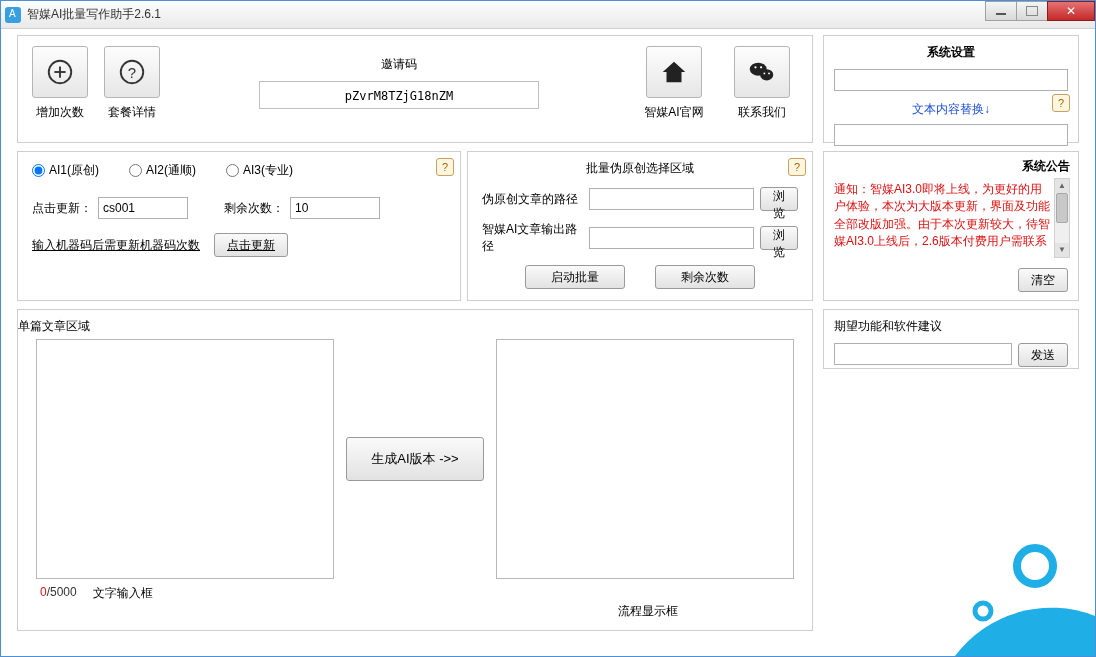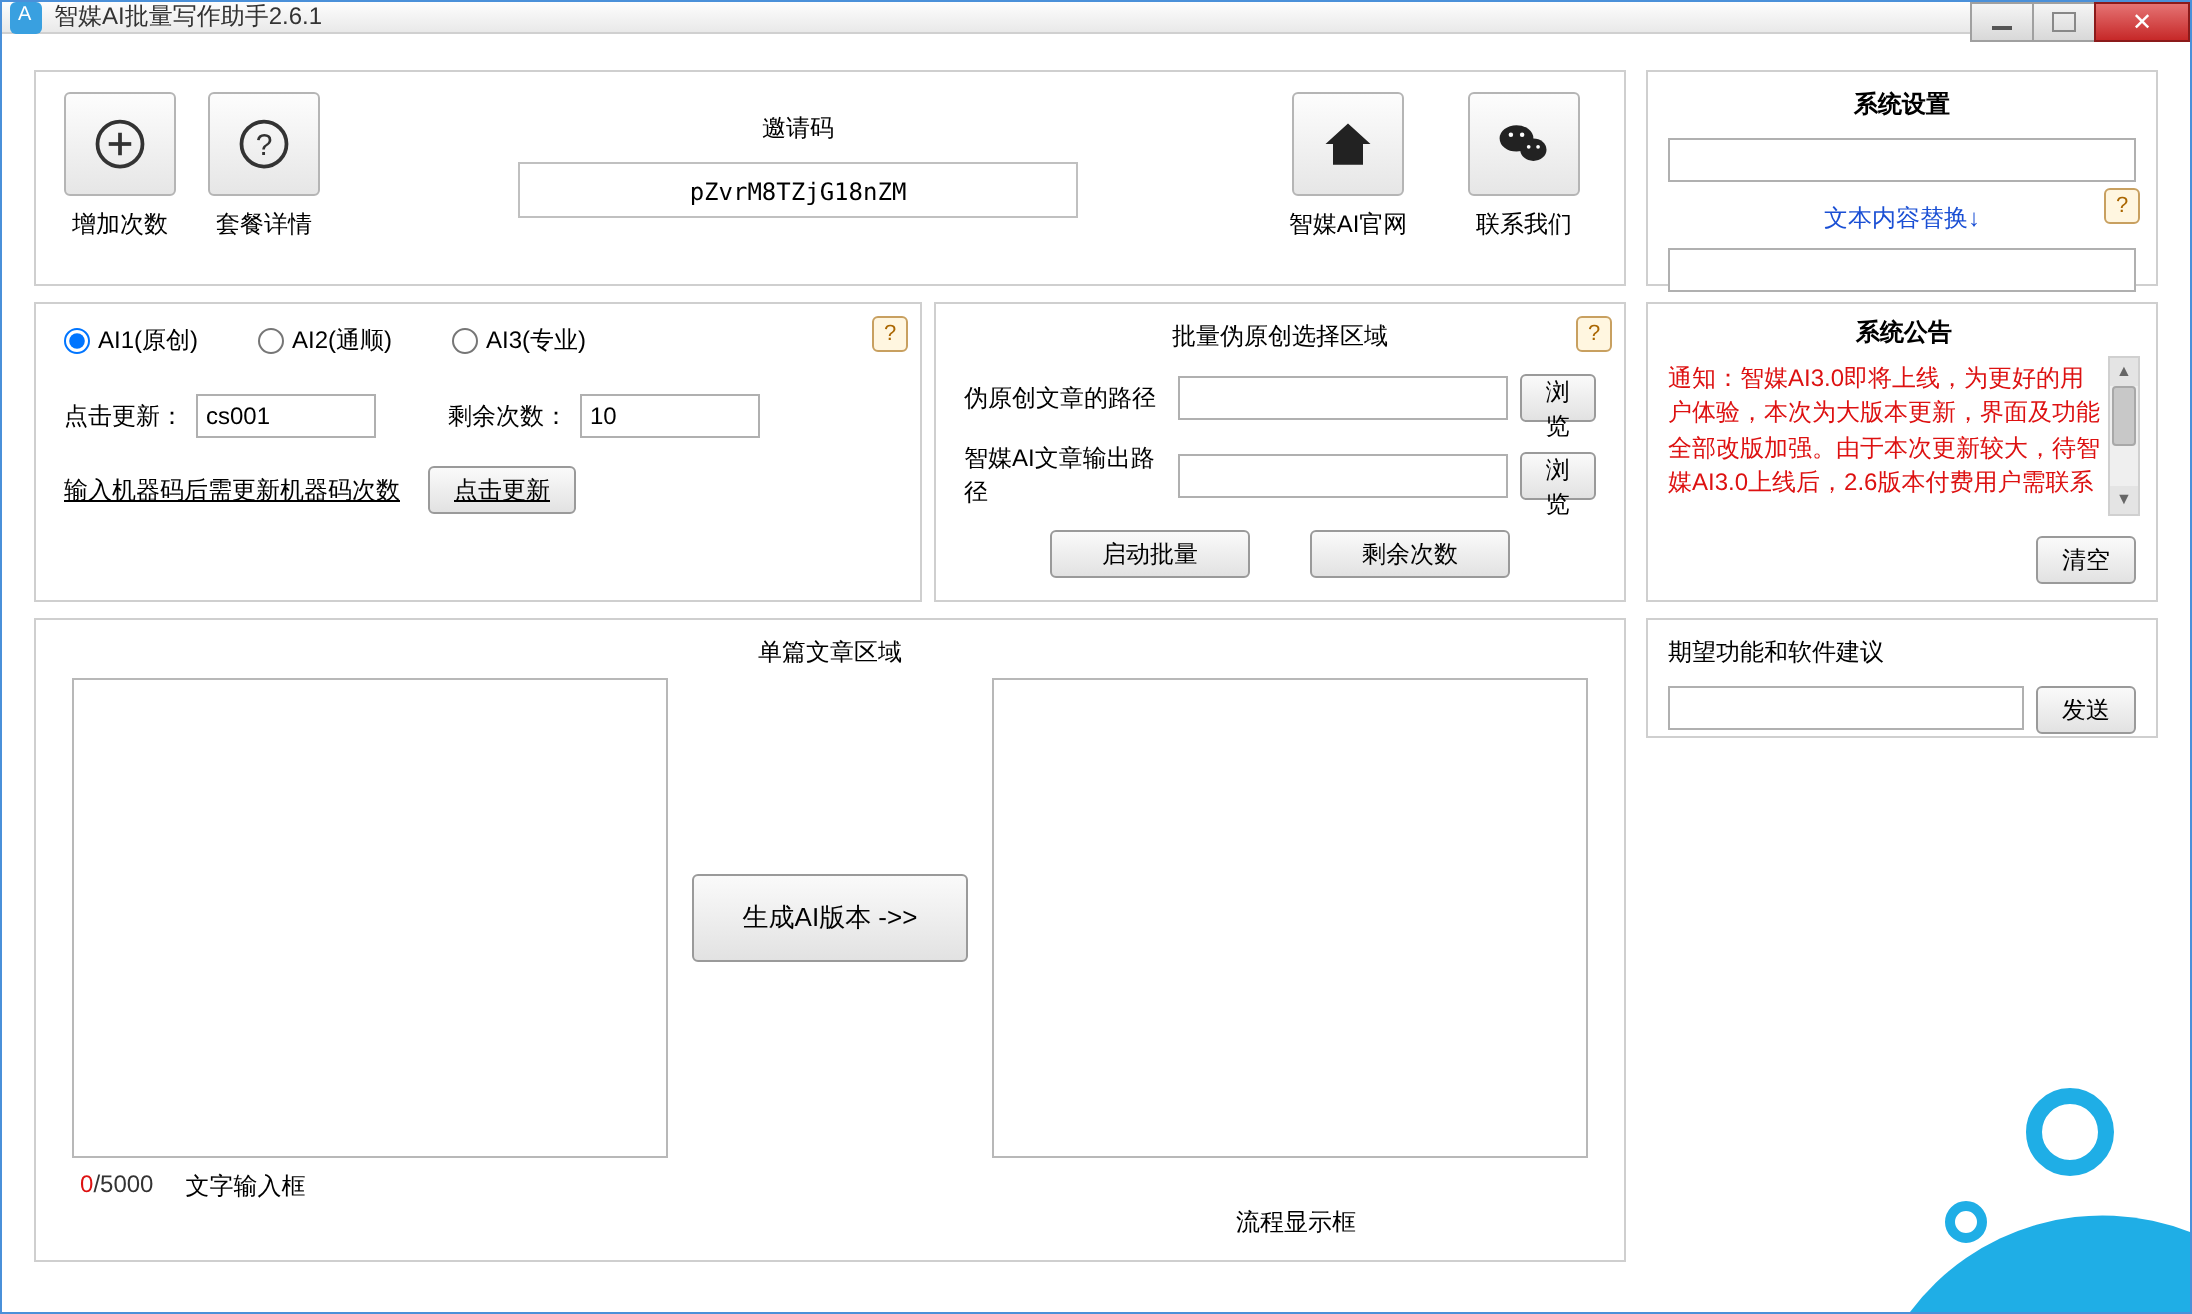--- a/index.html
+++ b/index.html
@@ -1,18 +1,18 @@
 <!DOCTYPE html>
 <html><head>
 <meta charset="utf-8">
 <style>
   * { box-sizing: border-box; margin: 0; padding: 0; }
   body { font-family: "Microsoft YaHei", SimSun, sans-serif; font-size: 12px; background: #fff; }
   .window { width: 1096px; height: 657px; border: 1px solid #4a90d9; position: relative; background: #fff; }
-  .titlebar { height: 16px; background: linear-gradient(#fdfdfd,#e9e9e9); border-bottom: 1px solid #d0d0d0; display: flex; align-items: center; padding: 0 4px; position: relative; }
+  .titlebar { height: 28px; background: linear-gradient(#fdfdfd,#e9e9e9); border-bottom: 1px solid #d0d0d0; display: flex; align-items: center; padding: 0 4px; position: relative; }
   .title-icon { width: 16px; height: 16px; background: #39a0e0; border-radius: 3px; display: inline-block; margin-right: 6px; position: relative; }
   .title-icon::after { content:"A"; color:#fff; font-size:10px; position:absolute; left:4px; top:1px; }
   .title-text { font-size: 12px; color:#333; }
   .win-controls { position:absolute; right:0; top:0; display:flex; height:20px; }
   .win-btn { width:32px; height:20px; border:1px solid #a0a0a0; background:linear-gradient(#f5f5f5,#d8d8d8); display:flex; align-items:center; justify-content:center; font-size:11px; color:#555; margin-left:-1px; cursor:pointer; }
   .win-btn.min::before{ content:""; width:10px; height:2px; background:#555; display:block; margin-top:6px;}
   .win-btn.max::before{ content:""; width:10px; height:8px; border:1px solid #888; display:block;}
   .win-btn.close { background:linear-gradient(#e57373,#c62828); color:#fff; width:48px; border-color:#8b1a1a;}
   .win-btn.close::before{ content:"✕"; font-size:12px; color:#fff;}
   .content { position:absolute; top:26px; left:0; right:0; bottom:0; }
@@ -48,42 +48,42 @@
   .batch-group { top:124px; left:466px; width:346px; height:150px; padding:6px 14px 10px; }
   .batch-title { text-align:center; margin:2px 0 10px; }
   .batch-row { display:flex; align-items:center; gap:6px; margin-bottom:10px; }
   .batch-row .lbl { width:120px; }
   .batch-row .txtinput { flex:1; }
   .batch-btns { display:flex; justify-content:center; gap:30px; margin-top:6px; }
   .batch-btns .btn { width:100px; }
 
   
   .article-group { top:282px; left:16px; width:796px; height:322px; }
-  .article-title { text-align:center; margin:8px 0 4px;font-family:Liberation Mono, monospace; }
+  .article-title { margin:8px 0 4px;font-family:Liberation Mono, monospace; }
   .article-flex { display:flex; padding:0 18px; gap:12px; align-items:flex-start; }
   .textarea { border:1px solid #b8b8b8; background:#fff; resize:none; font-size:12px; padding:4px; }
   .ta-left { width:300px; height:240px; }
   .ta-right { width:300px; height:240px; }
   .gen-btn { width:140px; height:44px; border:1px solid #9a9a9a; background:linear-gradient(#fafafa,#e2e2e2); border-radius:3px; cursor:pointer; align-self:center; font-size:13px; }
   .footer-row { display:flex; padding:6px 22px 0; }
   .counter .cur { color:#d11; }
   .counter .sep { color:#333; }
   .txtlabel { margin-left:16px; }
   .flow-label { position:absolute; bottom:10px; left:600px; }
 
   
   .settings-group { top:8px; left:822px; width:256px; height:108px; padding:6px 10px; }
   .settings-title { text-align:center; font-weight:bold; margin:2px 0 8px; font-weight:normal; }
   .settings-title b { font-weight:bold; }
   .long-input { width:100%; height:22px; border:1px solid #b0b0b0; margin-bottom:6px; }
   .link { color:#1a4fd4; text-align:center; display:block; margin:4px 0 6px; cursor:pointer; }
   .settings-group .help-btn { position:absolute; right:8px; top:58px; }
 
   .notice-group { top:124px; left:822px; width:256px; height:150px; padding:6px 8px 6px 10px; position:absolute; }
-  .notice-title { text-align:center; font-weight:bold; margin-bottom:6px; font-weight:normal;font-family:Liberation Mono, monospace; }
+  .notice-title { text-align:right; font-weight:bold; margin-bottom:6px; font-weight:normal;font-family:Liberation Mono, monospace; }
   .notice-scroll { height:80px; overflow:hidden; position:relative; border-right:16px solid transparent; }
   .notice-text { color:#d11; line-height:1.45; font-size:12px; }
   .scrollbar { position:absolute; right:8px; top:26px; width:16px; height:80px; background:#efefef; border:1px solid #d0d0d0; }
   .scrollbar .thumb { position:absolute; top:14px; left:1px; right:1px; height:30px; background:#c8c8c8; border:1px solid #a8a8a8; border-radius:2px; }
   .scrollbar .arr { position:absolute; left:0; right:0; height:14px; text-align:center; font-size:8px; line-height:14px; color:#666; background:#e4e4e4; }
   .scrollbar .arr.up { top:0; } .scrollbar .arr.dn { bottom:0; }
   .clear-btn { position:absolute; right:10px; bottom:8px; }
 
   .suggest-group { top:282px; left:822px; width:256px; height:60px; padding:8px 10px; }
   .suggest-title { margin-bottom:8px; }

